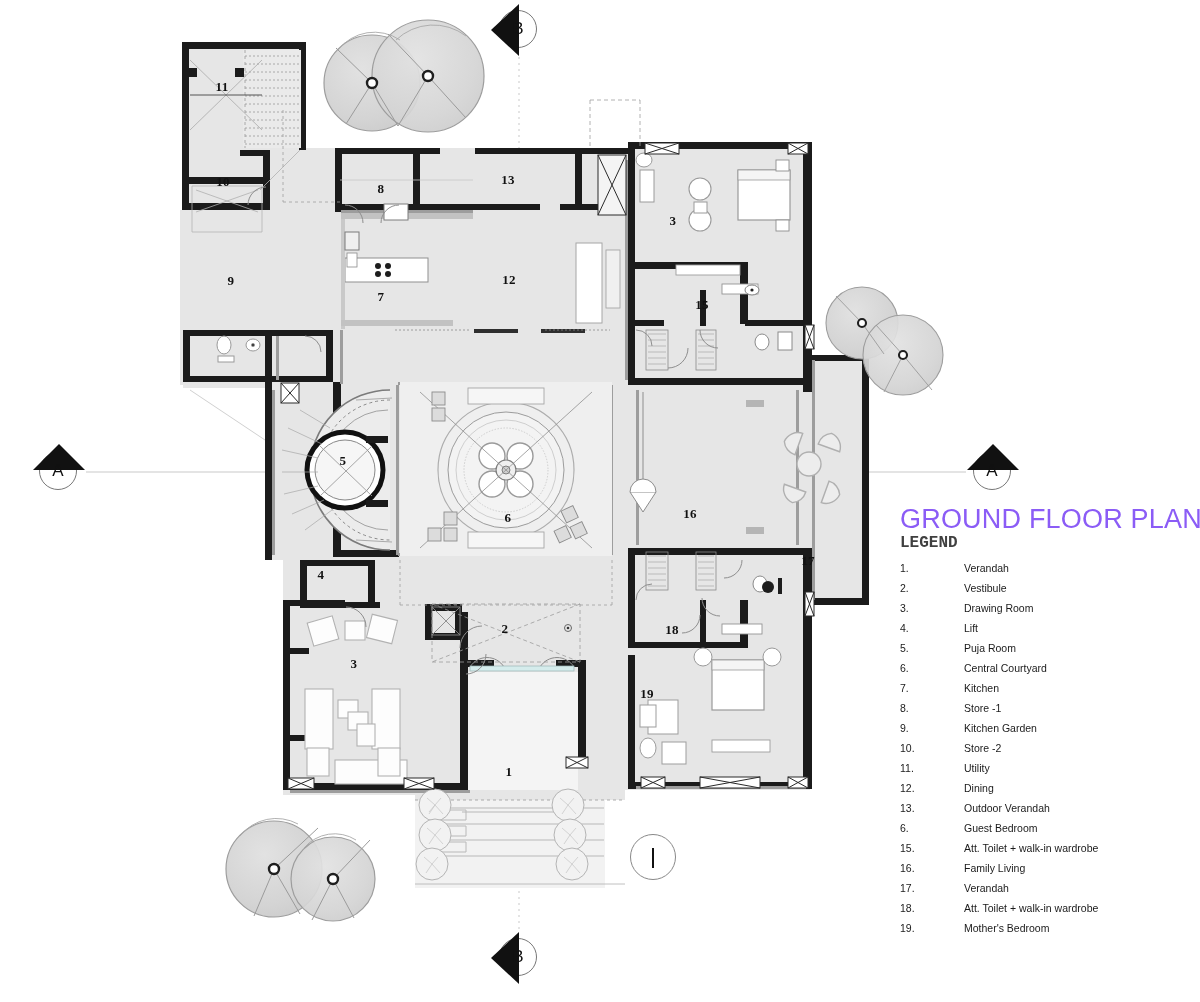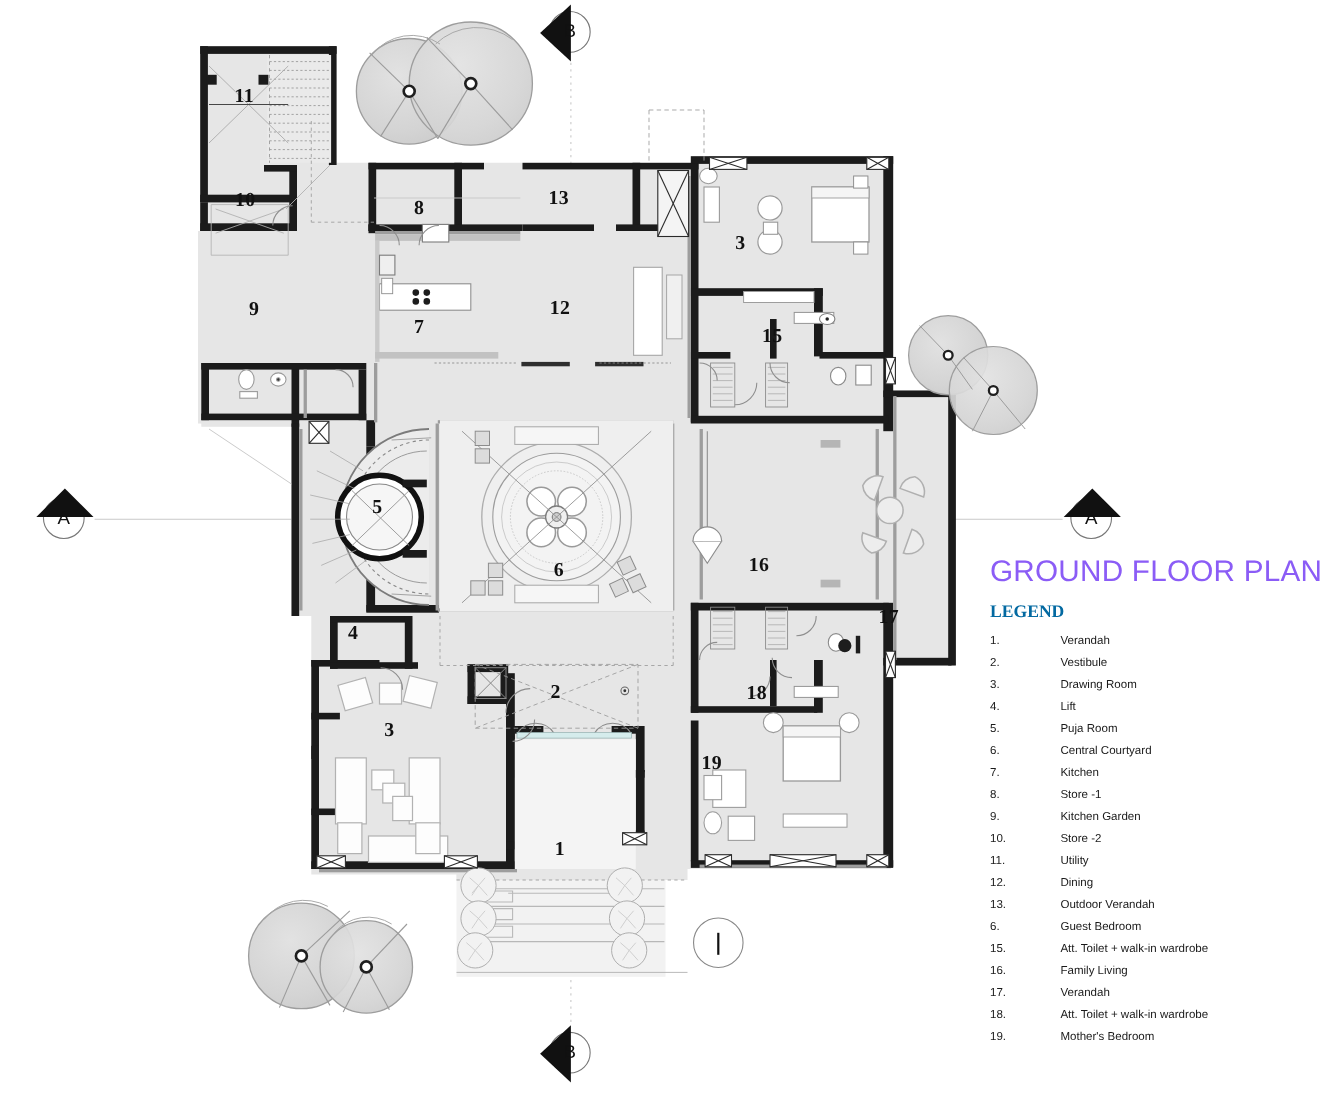--- a/index.html
+++ b/index.html
@@ -23,21 +23,21 @@
     left: 0; top: 0;
     width: 1200px;
     height: 1002px;
   }
 
   
   .room-num {
     position: absolute;
     font-family: "Liberation Serif", serif;
     font-weight: bold;
-    font-size: 18px;
+    font-size: 13px;
     color: #111111;
     transform: translate(-50%, -50%);
     white-space: nowrap;
     letter-spacing: 0.3px;
   }
 
   
   .section-marker {
     position: absolute;
     width: 56px;
@@ -115,25 +115,25 @@
   #plan-title {
     font-family: "Liberation Sans", sans-serif;
     font-size: 27px;
     font-weight: 400;
     letter-spacing: 0.2px;
     color: #8b5cf6;
     line-height: 1.05;
     white-space: nowrap;
   }
   #legend-title {
-    font-family: Liberation Serif, serif;
+    font-family: Liberation Mono, monospace;
     font-size: 16px;
     font-weight: bold;
-    color: #0369a1;
-    margin-top: 15px;
+    color: #404040;
+    margin-top: 1px;
     margin-bottom: 6px;
   }
   #legend-list {
     list-style: none;
     margin: 0;
     padding: 0;
   }
   #legend-list li {
     display: flex;
     font-size: 10.5px;
@@ -731,21 +731,21 @@
     <div class="room-num" style="left: 381px; top: 189px;">8</div>
     <div class="room-num" style="left: 231px; top: 281px;">9</div>
     <div class="room-num" style="left: 223px; top: 182px;">10</div>
     <div class="room-num" style="left: 222px; top: 87px;">11</div>
     <div class="room-num" style="left: 509px; top: 280px;">12</div>
     <div class="room-num" style="left: 508px; top: 180px;">13</div>
     <div class="room-num" style="left: 673px; top: 221px;">3</div>
     <div class="room-num" style="left: 702px; top: 305px;">15</div>
     <div class="room-num" style="left: 690px; top: 514px;">16</div>
     <div class="room-num" style="left: 808px; top: 517px; margin-top: 44px;">17</div>
-    <div class="room-num" style="left: 688px; top: 630px;">18</div>
+    <div class="room-num" style="left: 672px; top: 630px;">18</div>
     <div class="room-num" style="left: 647px; top: 694px;">19</div>
   </div>
 
 <div id="section-markers-layer">
     <div class="section-marker" style="left: 519px; top: 30px;">
       <div class="tri-left"></div>
       <div class="circle"></div>
       <div class="letter">B</div>
     </div>
     <div class="section-marker" style="left: 59px; top: 472px;">

